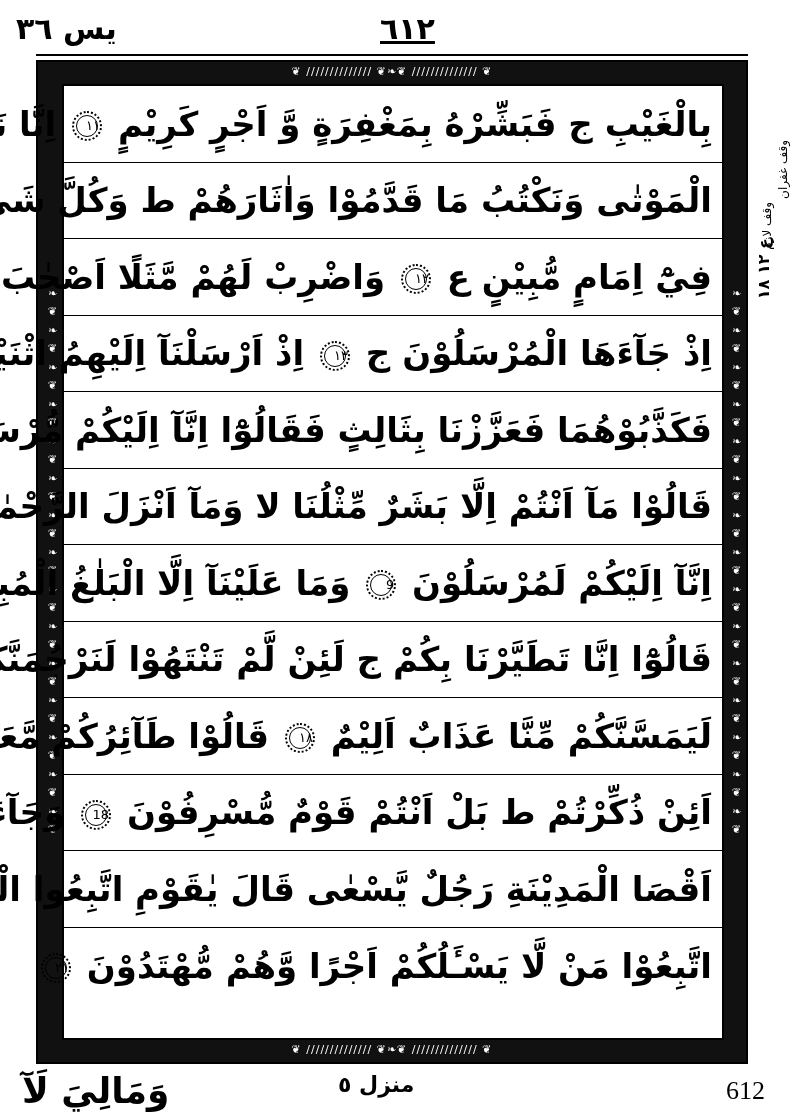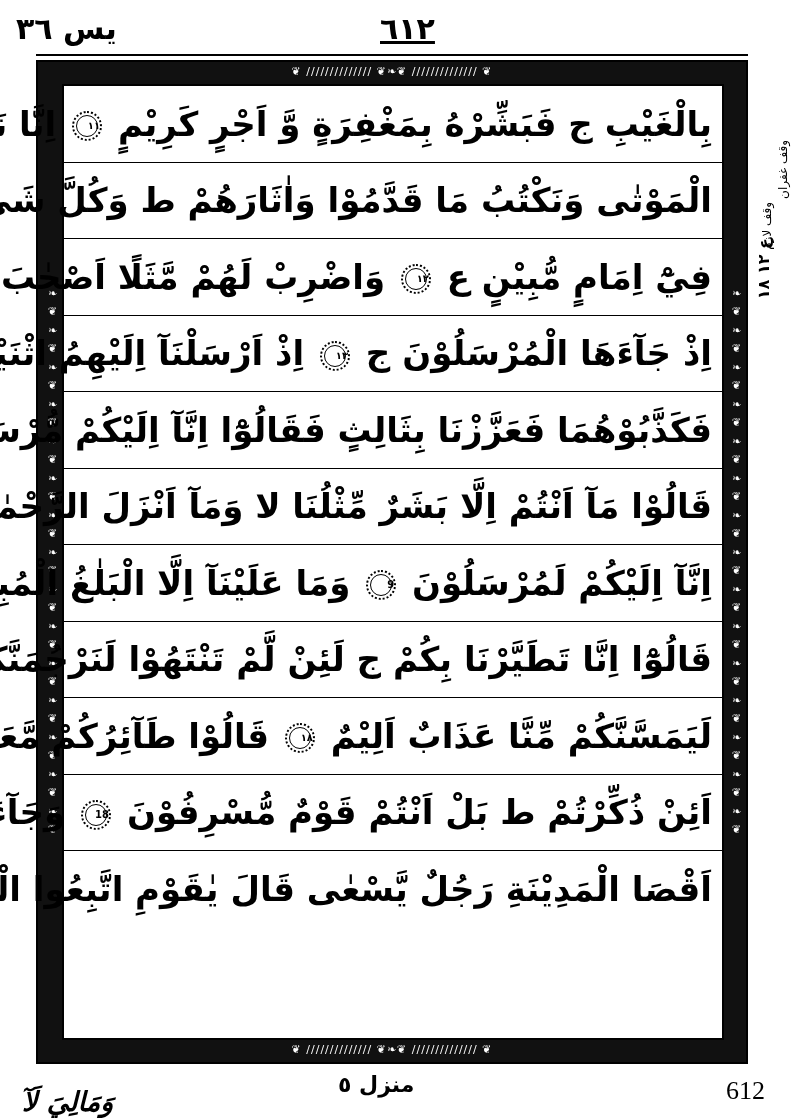--- a/index.html
+++ b/index.html
@@ -29,37 +29,37 @@
                background: #fff; border: 2px solid #000; box-sizing: border-box; }
   .line { position: relative; height: 76.5px; border-bottom: 1.5px solid #000; box-sizing: border-box;
           display: flex; align-items: center; justify-content: space-between;
           direction: rtl; padding: 0 10px; }
   .line:last-child { border-bottom: none; }
   .line-text { font-family: "DejaVu Sans", sans-serif; font-size: 34px; font-weight: bold;
                white-space: nowrap; direction: rtl; text-align: justify; width: 100%;
                text-align-last: justify; line-height: 60px; }
 
   .ayah { display: inline-block; width: 30px; height: 30px; border-radius: 50%;
-          border: 2px dotted #000; box-sizing: border-box; font-size: 10px; font-weight: bold;
+          border: 2px dotted #000; box-sizing: border-box; font-size: 13px; font-weight: normal;
           text-align: center; line-height: 26px; vertical-align: middle; margin: 12px 4px;
           position: relative; }
   .ayah::before { content: ""; position: absolute; inset: 2px; border: 1px solid #000; border-radius: 50%; }
 
   
   .margin-note { position: absolute; left: 752px; top: 140px; width: 44px; height: 200px; }
   .margin-note .mn { position: absolute; writing-mode: vertical-rl; transform: rotate(180deg);
                      font-size: 12px; line-height: 14px; white-space: nowrap; }
   .mn-1 { left: 24px; top: 0; }
   .mn-2 { left: 8px; top: 62px; }
   .mn-ruku { position: absolute; left: 2px; top: 98px; font-size: 16px; font-weight: bold;
              writing-mode: vertical-rl; transform: rotate(180deg); white-space: nowrap; }
 
   
   .footer { position: absolute; left: 0; top: 1066px; width: 799px; height: 52px; }
-  .f-catch { position: absolute; left: 22px; top: 20px; font-size: 27px; font-weight: bold; font-style: italic; }
+  .f-catch { position: absolute; left: 22px; top: 4px; font-size: 36px; font-weight: bold; }
   .f-manzil { position: absolute; left: 338px; top: 6px; font-size: 22px; font-weight: bold; }
   .f-pagenum { position: absolute; right: 34px; top: 10px; font-size: 26px;
                font-family: "Liberation Serif", serif; }
 </style>
 </head>
 <body>
 
 <div class="header">
   <div class="h-item h-surah">يس ٣٦</div>
   <div class="h-item h-page">٦١٢</div>
@@ -99,20 +99,23 @@
     </div>
     <div class="line">
       <div class="line-text"><span>لَيَمَسَّنَّكُمْ مِّنَّا عَذَابٌ اَلِيْمٌ</span> <span class="ayah">١٨</span> <span>قَالُوْا طَآئِرُكُمْ مَّعَكُمْ ط</span></div>
     </div>
     <div class="line">
       <div class="line-text"><span>اَئِنْ ذُكِّرْتُمْ ط بَلْ اَنْتُمْ قَوْمٌ مُّسْرِفُوْنَ</span> <span class="ayah">18</span> <span>وَجَآءَ مِنْ</span></div>
     </div>
     <div class="line">
       <div class="line-text"><span>اَقْصَا الْمَدِيْنَةِ رَجُلٌ يَّسْعٰى قَالَ يٰقَوْمِ اتَّبِعُوا الْمُرْسَلِيْنَ</span> </div>
     </div>
+    <div class="line">
+      <div class="line-text"><span>اتَّبِعُوْا مَنْ لَّا يَسْـَٔلُكُمْ اَجْرًا وَّهُمْ مُّهْتَدُوْنَ</span> <span class="ayah">٢١</span></div>
+    </div>
   </div>
 </div>
 
 <div class="margin-note">
   <div class="mn mn-1">وقف غفران</div>
   <div class="mn mn-2">وقف لازم</div>
   <div class="mn-ruku">ع ١٢ ١٨</div>
 </div>
 
 <div class="footer">

